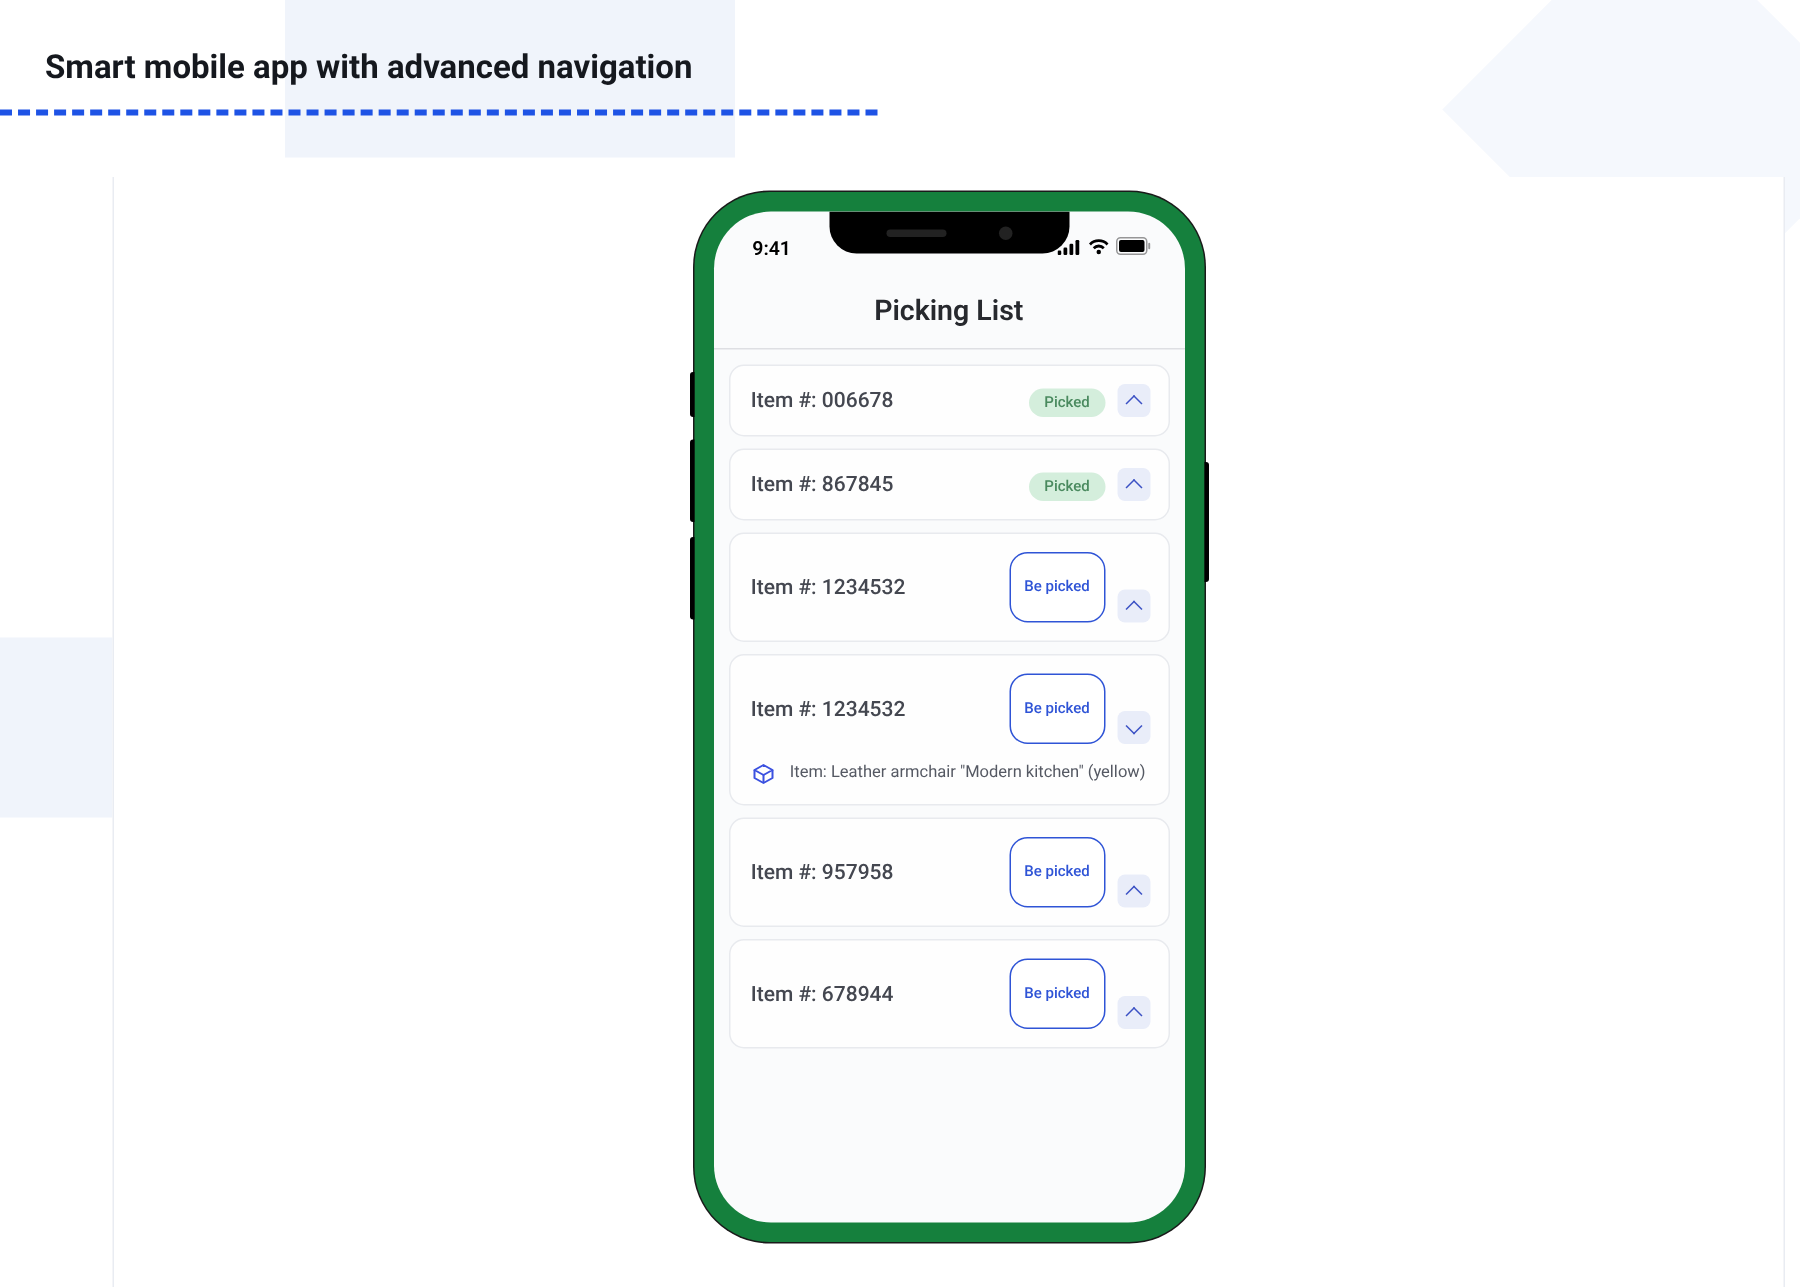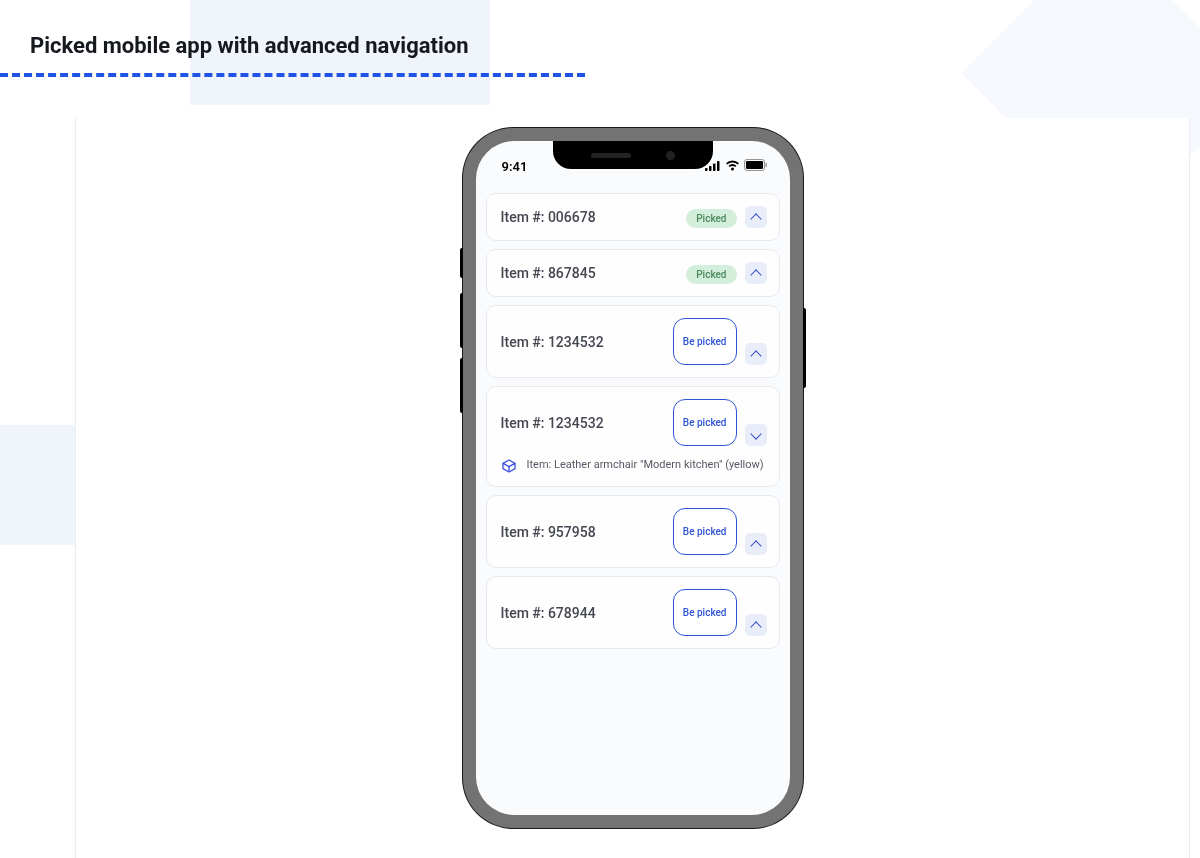--- a/index.html
+++ b/index.html
@@ -72,21 +72,21 @@
     border-right: 1px solid #e9ecf2;
     display: flex;
     justify-content: center;
     padding-top: 10px;
   }
 
   
   .phone-frame {
     width: 340px;
     height: 700px;
-    background: #737373;
+    background: #15803d;
     border-radius: 50px;
     padding: 13px;
     position: relative;
     box-shadow: 0 0 0 1px #1a1a1a;
   }
   .phone-side-btn-left {
     position: absolute;
     left: -3px;
     top: 120px;
     width: 3px;
@@ -274,21 +274,21 @@
     cursor: pointer;
   }
 </style>
 </head>
 <body>
 
 <div class="bg-rect-1"></div>
 <div class="bg-rect-2"></div>
 <div class="bg-triangle"></div>
 
-<h1 class="page-title">Picked mobile app with advanced navigation</h1>
+<h1 class="page-title">Smart mobile app with advanced navigation</h1>
 <div class="dashed-line"></div>
 
 <div class="content-area">
   <div class="phone-frame">
     <div class="phone-side-btn-left"></div>
     <div class="phone-side-btn-left-2"></div>
     <div class="phone-side-btn-left-3"></div>
     <div class="phone-side-btn-right"></div>
 
     <div class="phone-screen">
@@ -316,20 +316,21 @@
           <span class="battery-icon">
             <svg width="24" height="12" viewBox="0 0 24 12">
                 <rect x="0.5" y="0.5" width="20" height="11" rx="2.5" fill="none" stroke="#000" stroke-opacity="0.4"></rect>
                 <rect x="2" y="2" width="17" height="8" rx="1.3" fill="#000"></rect>
                 <rect x="21.5" y="3.8" width="1.3" height="4.4" rx="0.7" fill="#000" fill-opacity="0.4"></rect>
               </svg>
           </span>
         </div>
       </div>
 
+      <div class="app-header">Picking List</div>
 
       <div class="list-container">
 
         <div class="list-item">
           <div class="list-item-header">
             <span class="item-label">Item #: 006678</span>
             <div class="item-right">
               <span class="status-pill status-picked">Picked</span>
               <div class="chevron-btn">
                   <span class="chevron-up"></span>

